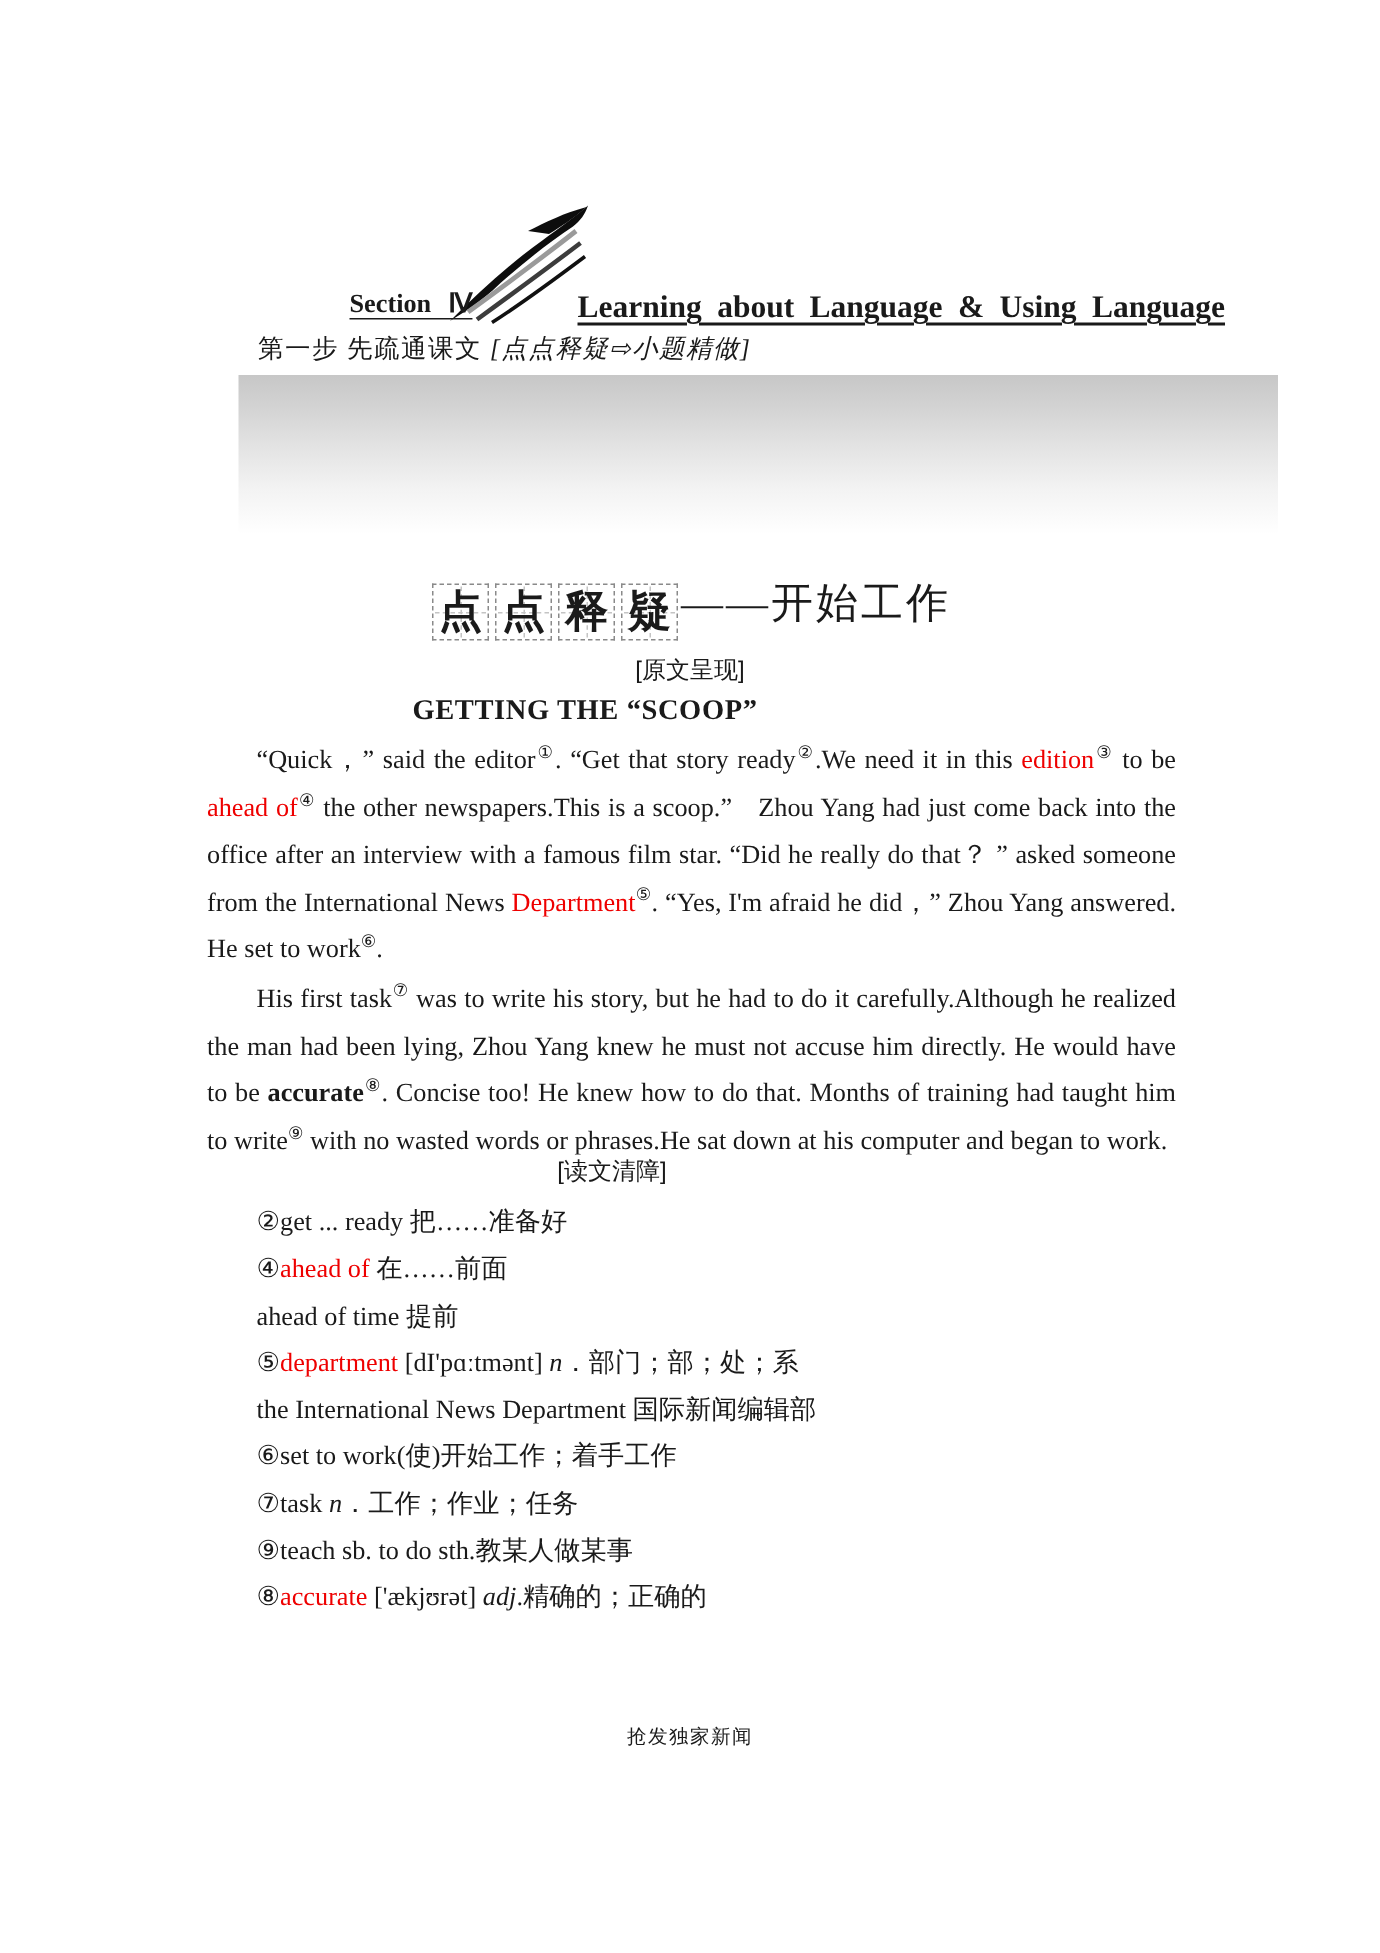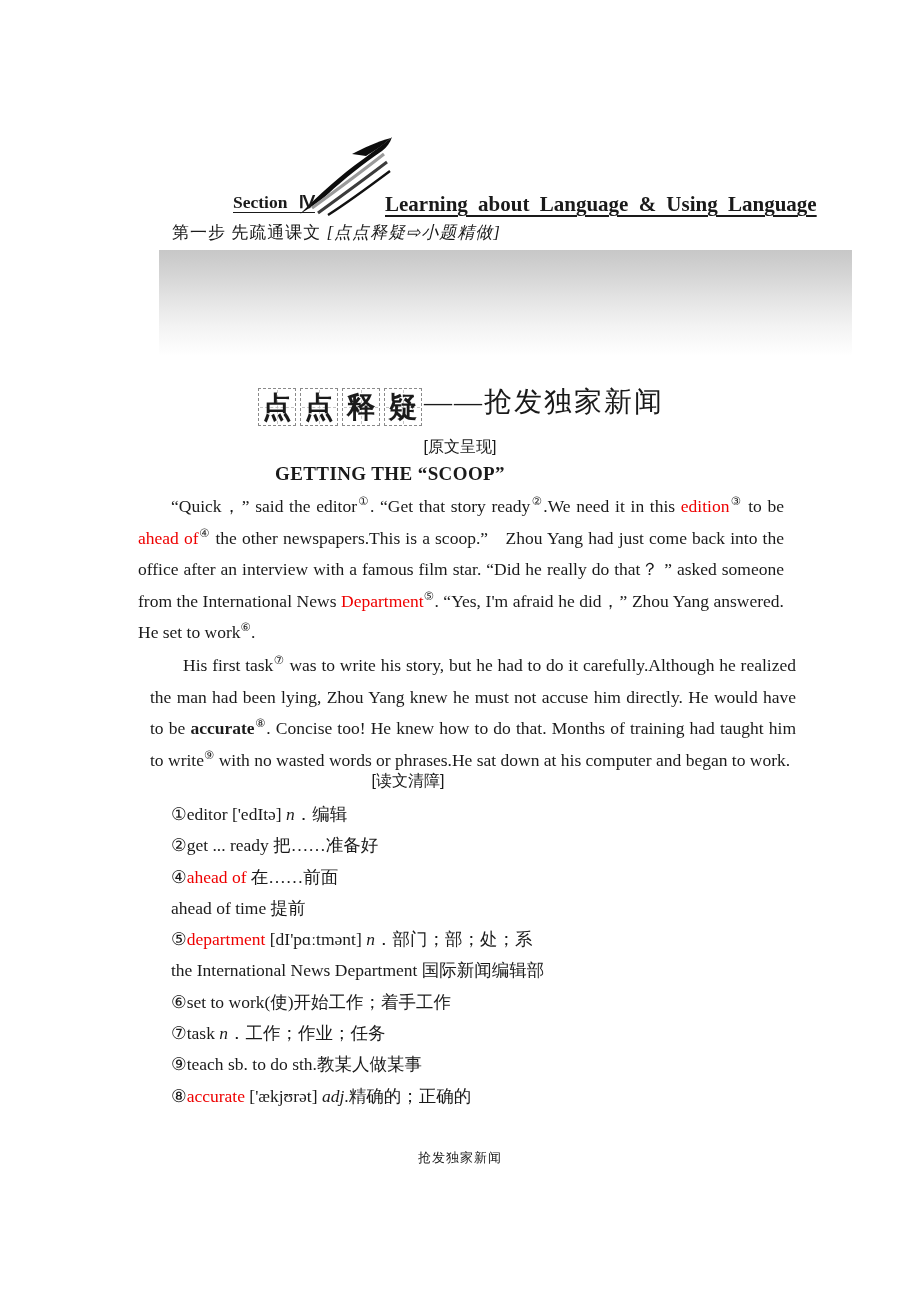--- a/index.html
+++ b/index.html
@@ -77,21 +77,21 @@
     font-size: 19px; font-weight: 700; letter-spacing: 0.4px;
   }
 
   
   .para {
     left: 138px; width: 646px;
     font-size: 17.5px; line-height: 31.6px;
     text-align: justify; text-indent: 33px;
   }
   .para-1 { top: 491px; }
-  .para-2 { top: 650px; margin-left: 12px; }
+  .para-2 { top: 650px; }
 
   .barrier-label {
     left: 0; top: 771px; width: 816px; text-align: center;
     font-family: "Liberation Sans", sans-serif;
     font-size: 16px;
   }
 
   
   .notes {
     left: 171px; top: 799px; width: 630px;
@@ -131,33 +131,32 @@
 <div class="abs section-label">Section Ⅳ</div>
 <div class="abs course-title">Learning about Language &amp; Using Language</div>
 
 <div class="abs step-line">
   <span class="step-prefix">第一步 先疏通课文 </span><span class="step-bracket">[点点释疑⇨小题精做]</span>
 </div>
 
 <div class="abs banner"></div>
 
 <div class="abs main-title">
-  <span class="char-box"><span class="ch">点</span></span><span class="char-box"><span class="ch">点</span></span><span class="char-box"><span class="ch">释</span></span><span class="char-box"><span class="ch">疑</span></span><span class="title-tail">——抢发独家新闻</span>
+  <span class="char-box"><span class="ch">点</span></span><span class="char-box"><span class="ch">点</span></span><span class="char-box"><span class="ch">释</span></span><span class="char-box"><span class="ch">疑</span></span><span class="title-tail">——开始工作</span>
 </div>
 
 <div class="abs orig-label">[原文呈现]</div>
 <div class="abs passage-title">GETTING THE “SCOOP”</div>
 
 <div class="abs para para-1"><span class="seg-n">“Quick，” said the editor</span><span class="seg-sup">①</span><span class="seg-n">. “Get that story ready</span><span class="seg-sup">②</span><span class="seg-n">.We need it in this </span><span class="seg-rb">edition</span><span class="seg-sup">③</span><span class="seg-n"> to be </span><span class="seg-rb">ahead of</span><span class="seg-sup">④</span><span class="seg-n"> the other newspapers.This is a scoop.” Zhou Yang had just come back into the office after an interview with a famous film star. “Did he really do that？ ” asked someone from the International News </span><span class="seg-rb">Department</span><span class="seg-sup">⑤</span><span class="seg-n">. “Yes, I'm afraid he did，” Zhou Yang answered. He set to work</span><span class="seg-sup">⑥</span><span class="seg-n">.</span></div>
 <div class="abs para para-2"><span class="seg-n">His first task</span><span class="seg-sup">⑦</span><span class="seg-n"> was to write his story, but he had to do it carefully.Although he realized the man had been lying, Zhou Yang knew he must not accuse him directly. He would have to be </span><span class="seg-b">accurate</span><span class="seg-sup">⑧</span><span class="seg-n">. Concise too! He knew how to do that. Months of training had taught him to write</span><span class="seg-sup">⑨</span><span class="seg-n"> with no wasted words or phrases.He sat down at his computer and began to work.</span></div>
 
 <div class="abs barrier-label">[读文清障]</div>
 
 <div class="abs notes">
-  <div class="note-line"><span class="seg-n">①editor ['edItə] </span><span class="seg-i">n</span><span class="seg-n">．编辑</span></div>
   <div class="note-line"><span class="seg-n">②get ... ready 把……准备好</span></div>
   <div class="note-line"><span class="seg-n">④</span><span class="seg-rb">ahead of</span><span class="seg-n"> 在……前面</span></div>
   <div class="note-line"><span class="seg-n">ahead of time 提前</span></div>
   <div class="note-line"><span class="seg-n">⑤</span><span class="seg-rb">department</span><span class="seg-n"> [dI'pɑːtmənt] </span><span class="seg-i">n</span><span class="seg-n">．部门；部；处；系</span></div>
   <div class="note-line"><span class="seg-n">the International News Department 国际新闻编辑部</span></div>
   <div class="note-line"><span class="seg-n">⑥set to work(使)开始工作；着手工作</span></div>
   <div class="note-line"><span class="seg-n">⑦task </span><span class="seg-i">n</span><span class="seg-n">．工作；作业；任务</span></div>
   <div class="note-line"><span class="seg-n">⑨teach sb. to do sth.教某人做某事</span></div>
   <div class="note-line"><span class="seg-n">⑧</span><span class="seg-rb">accurate</span><span class="seg-n"> ['ækjʊrət] </span><span class="seg-i">adj</span><span class="seg-n">.精确的；正确的</span></div>
 </div>

